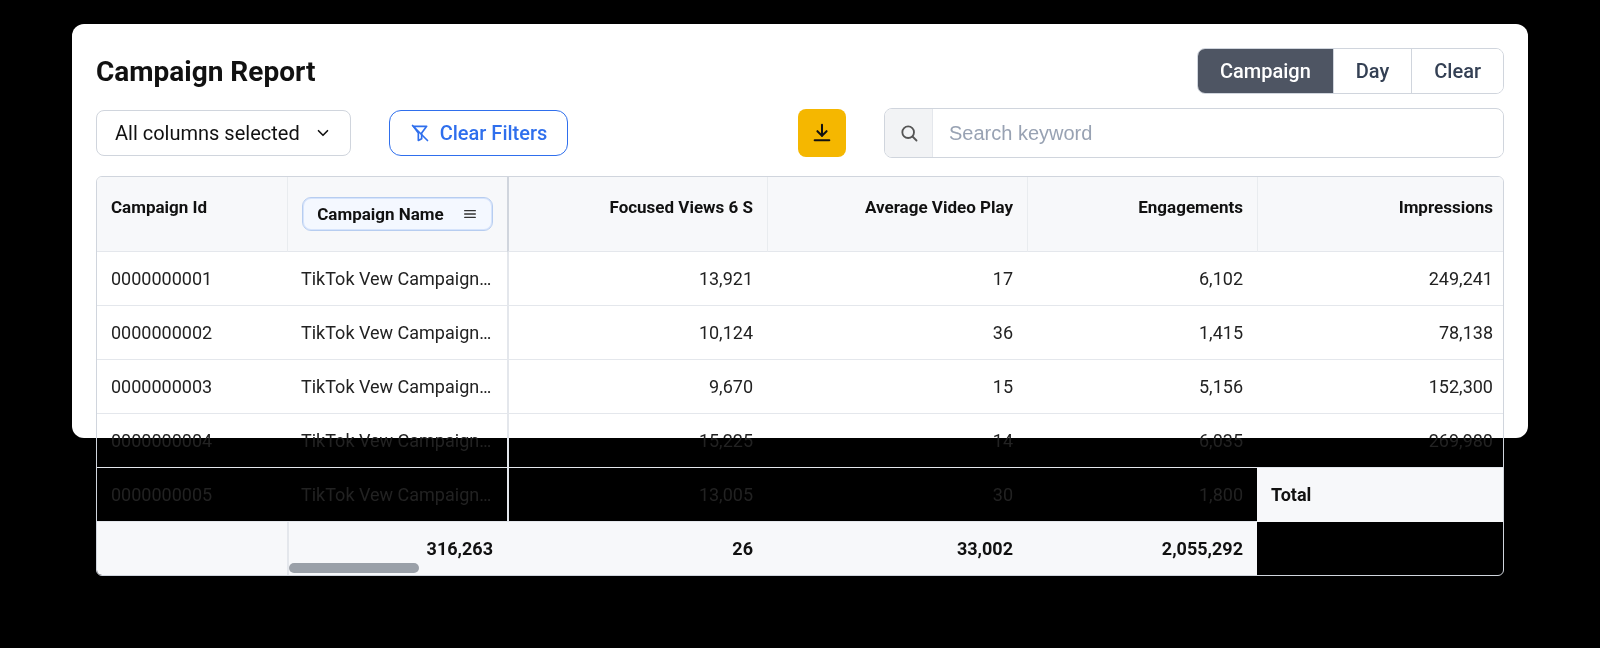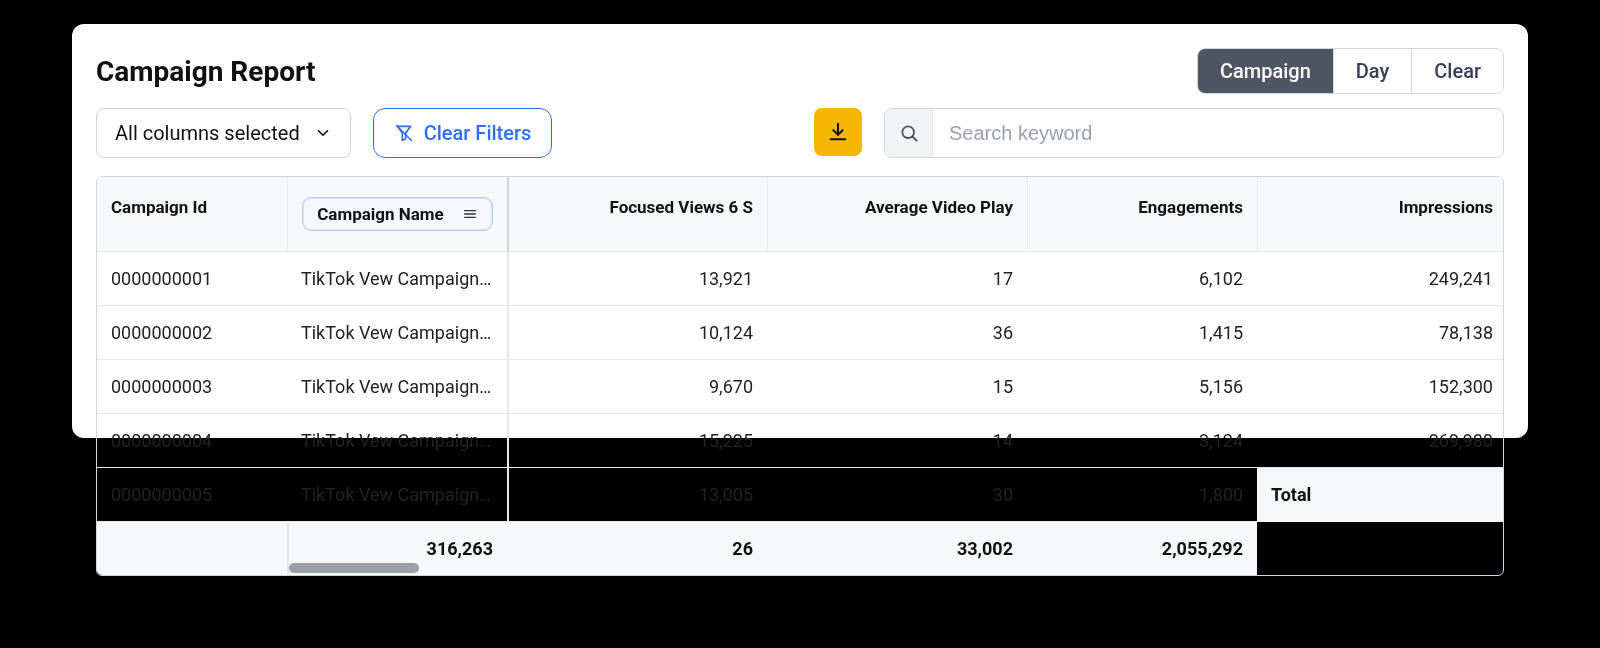--- a/index.html
+++ b/index.html
@@ -46,21 +46,22 @@
     cursor: pointer;
   }
   .seg + .seg { border-left: 1px solid #d0d5dd; }
   .seg.active {
     background: #4e5563;
     color: #fff;
   }
 
   .toolbar {
     display: flex;
-    gap: 22px;
+    align-items: center;
+    gap: 38px;
     margin-bottom: 18px;
   }
   .col-select {
     display: flex;
     align-items: center;
     gap: 14px;
     border: 1px solid #d0d5dd;
     border-radius: 8px;
     padding: 10px 18px;
     font-size: 20px;
@@ -274,21 +275,21 @@
       <div class="td">TikTok Vew Campaign c</div>
       <div class="td num scroll-col">9,670</div>
       <div class="td num">15</div>
       <div class="td num">5,156</div>
       <div class="td num">152,300</div>
 
       <div class="td">0000000004</div>
       <div class="td">TikTok Vew Campaign D</div>
       <div class="td num scroll-col">15,225</div>
       <div class="td num">14</div>
-      <div class="td num">3,124</div>
+      <div class="td num">6,035</div>
       <div class="td num">269,980</div>
 
       <div class="td">0000000005</div>
       <div class="td">TikTok Vew Campaign E</div>
       <div class="td num scroll-col">13,005</div>
       <div class="td num">30</div>
       <div class="td num">1,800</div>
 
       <div class="tf">Total</div>
       <div class="tf"></div>

